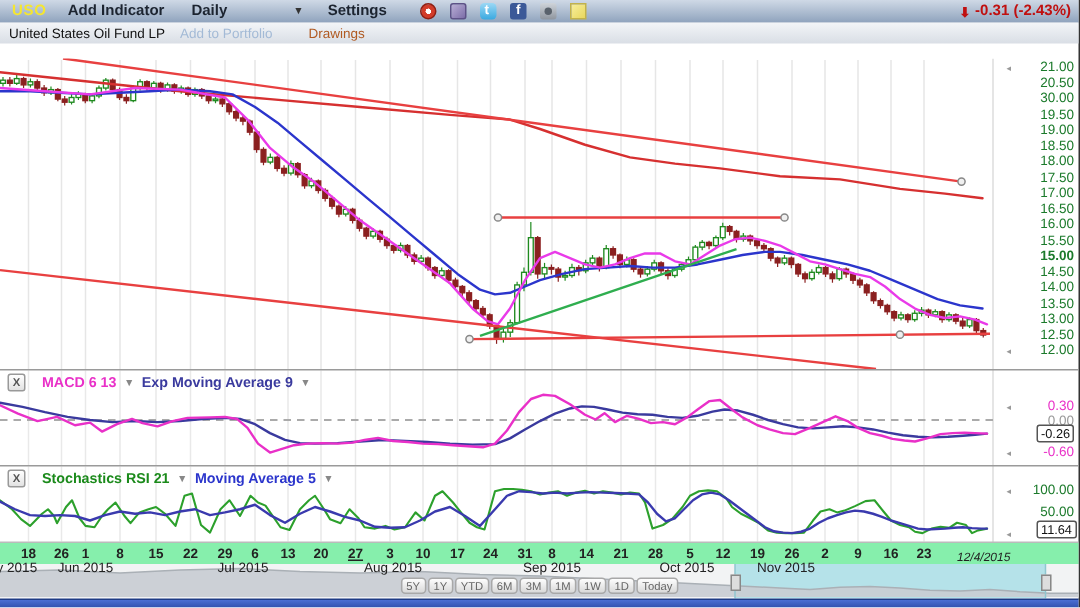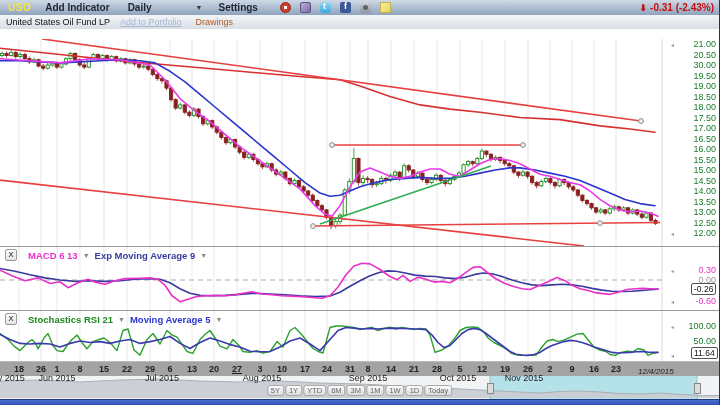--- a/index.html
+++ b/index.html
@@ -16,33 +16,33 @@
   .ic-twitter:after{content:"t";position:absolute;left:3px;top:-1px;color:#fff;font-size:9px;font-weight:bold;}
   .ic-facebook{background:#3b5998;border-radius:2px;}
   .ic-facebook:after{content:"f";position:absolute;left:4px;top:-1px;color:#fff;font-size:9px;font-weight:bold;}
   .ic-camera{background:linear-gradient(#cfd4da,#8e959e);border-radius:2px;}
   .ic-camera:after{content:"";position:absolute;left:3px;top:3px;width:5px;height:5px;border-radius:50%;background:#5a626c;}
   .ic-note{background:linear-gradient(135deg,#f7ee9a,#e8d75e);border:1px solid #c2b24a;box-sizing:border-box;border-radius:0;}
   .change{margin-left:auto;margin-right:6px;color:#c01010;display:flex;align-items:center;gap:3px;}
   .down-arrow{color:#c01010;font-size:9px;}
   .subbar{position:absolute;left:0;top:15px;width:720px;height:14px;background:linear-gradient(#f3f5f8,#d9dee5);display:flex;align-items:center;font-size:9px;}
   .fund-name{color:#111;font-weight:normal;margin:0 10px 0 6px;}
-  .add-portfolio{color:#a3bad6;margin-right:14px;text-decoration:underline;}
+  .add-portfolio{color:#a3bad6;margin-right:24px;}
   .drawings{color:#b05a22;}
   .legend{position:absolute;left:0;top:29px;width:720px;height:11px;background:#fff;display:flex;align-items:center;font-size:10px;font-weight:bold;z-index:5;}
   .legend .li{margin-left:7px;display:flex;align-items:center;}
   .legend .ar{color:#888;font-size:7px;margin-left:4px;}
   svg{position:absolute;left:0;}
   .pricelabel{position:absolute;font-size:9px;color:#1b7a2b;text-align:right;width:40px;z-index:4;}
   .axarrow{position:absolute;font-size:6px;color:#999;z-index:4;}
   .valbox{position:absolute;font-size:8.5px;color:#111;background:#fff;border:1px solid #555;border-radius:2px;padding:0 2px;z-index:6;line-height:10px;}
   .phead{position:absolute;display:flex;align-items:center;font-size:9.5px;font-weight:bold;z-index:5;gap:5px;}
   .xbtn{width:10px;height:10px;border:1px solid #999;border-radius:2px;background:linear-gradient(#fff,#e2e2e2);color:#555;font-size:7.5px;line-height:10px;text-align:center;font-weight:bold;margin-right:6px;}
   .phead .ar{color:#888;font-size:7px;}
-  .axis-strip{position:absolute;left:0;top:362px;width:720px;height:14px;background:#a3a3a3;z-index:3;}
+  .axis-strip{position:absolute;left:0;top:362px;width:720px;height:14px;background:#86efac;z-index:3;}
   .dt{position:absolute;font-size:9px;color:#222;font-weight:bold;transform:translateX(-50%);top:2px;}
   .dm{position:absolute;font-size:9px;color:#222;transform:translateX(-50%);top:11px;}
   .dlast{position:absolute;font-size:8px;font-style:italic;color:#222;top:5px;}
   .range-buttons{position:absolute;top:385px;left:50%;transform:translateX(-50%);display:flex;gap:1px;z-index:8;}
   .range-buttons button{font-family:"Liberation Sans",sans-serif;font-size:7.5px;color:#666;background:linear-gradient(#fdfdfd,#d9d9d9);border:1px solid #a8a8a8;border-radius:3px;height:11px;line-height:9px;padding:0 3px;cursor:pointer;}
   .bottom-bar{position:absolute;left:0;top:399px;width:720px;height:6px;background:linear-gradient(#4a6fd4,#2c4da8);border-top:1px solid #1d3a85;z-index:9;}
   .handle{position:absolute;width:5px;height:9px;background:#ddd;border:1px solid #888;z-index:8;}
 </style>
 </head>
 <body>
@@ -503,21 +503,21 @@
       <span class="pricelabel" style="left: 676px; top: 60px; color: rgb(27, 122, 43);">30.00</span>
       <span class="pricelabel" style="left: 676px; top: 70.5px; color: rgb(27, 122, 43);">19.50</span>
       <span class="pricelabel" style="left: 676px; top: 81px; color: rgb(27, 122, 43);">19.00</span>
       <span class="pricelabel" style="left: 676px; top: 91.5px; color: rgb(27, 122, 43);">18.50</span>
       <span class="pricelabel" style="left: 676px; top: 102px; color: rgb(27, 122, 43);">18.00</span>
       <span class="pricelabel" style="left: 676px; top: 112.5px; color: rgb(27, 122, 43);">17.50</span>
       <span class="pricelabel" style="left: 676px; top: 123px; color: rgb(27, 122, 43);">17.00</span>
       <span class="pricelabel" style="left: 676px; top: 133.5px; color: rgb(27, 122, 43);">16.50</span>
       <span class="pricelabel" style="left: 676px; top: 144px; color: rgb(27, 122, 43);">16.00</span>
       <span class="pricelabel" style="left: 676px; top: 154.5px; color: rgb(27, 122, 43);">15.50</span>
-      <span class="pricelabel" style="left: 676px; top: 165px; color: rgb(27, 122, 43);">15.00</span>
+      <span class="pricelabel" style="left: 676px; top: 165px; color: rgb(27, 122, 43); font-weight: bold;">15.00</span>
       <span class="pricelabel" style="left: 676px; top: 175.5px; color: rgb(27, 122, 43);">14.50</span>
       <span class="pricelabel" style="left: 676px; top: 186px; color: rgb(27, 122, 43);">14.00</span>
       <span class="pricelabel" style="left: 676px; top: 196.5px; color: rgb(27, 122, 43);">13.50</span>
       <span class="pricelabel" style="left: 676px; top: 207px; color: rgb(27, 122, 43);">13.00</span>
       <span class="pricelabel" style="left: 676px; top: 217.5px; color: rgb(27, 122, 43);">12.50</span>
       <span class="pricelabel" style="left: 676px; top: 228px; color: rgb(27, 122, 43);">12.00</span>
       <span class="axarrow" style="left: 671px; top: 41px;">◂</span>
       <span class="axarrow" style="left: 671px; top: 230px;">◂</span>
       <span class="pricelabel" style="left: 676px; top: 264.5px; color: rgb(233, 48, 200);">0.30</span>
       <span class="pricelabel" style="left: 676px; top: 275px; color: rgb(153, 153, 153);">0.00</span>

